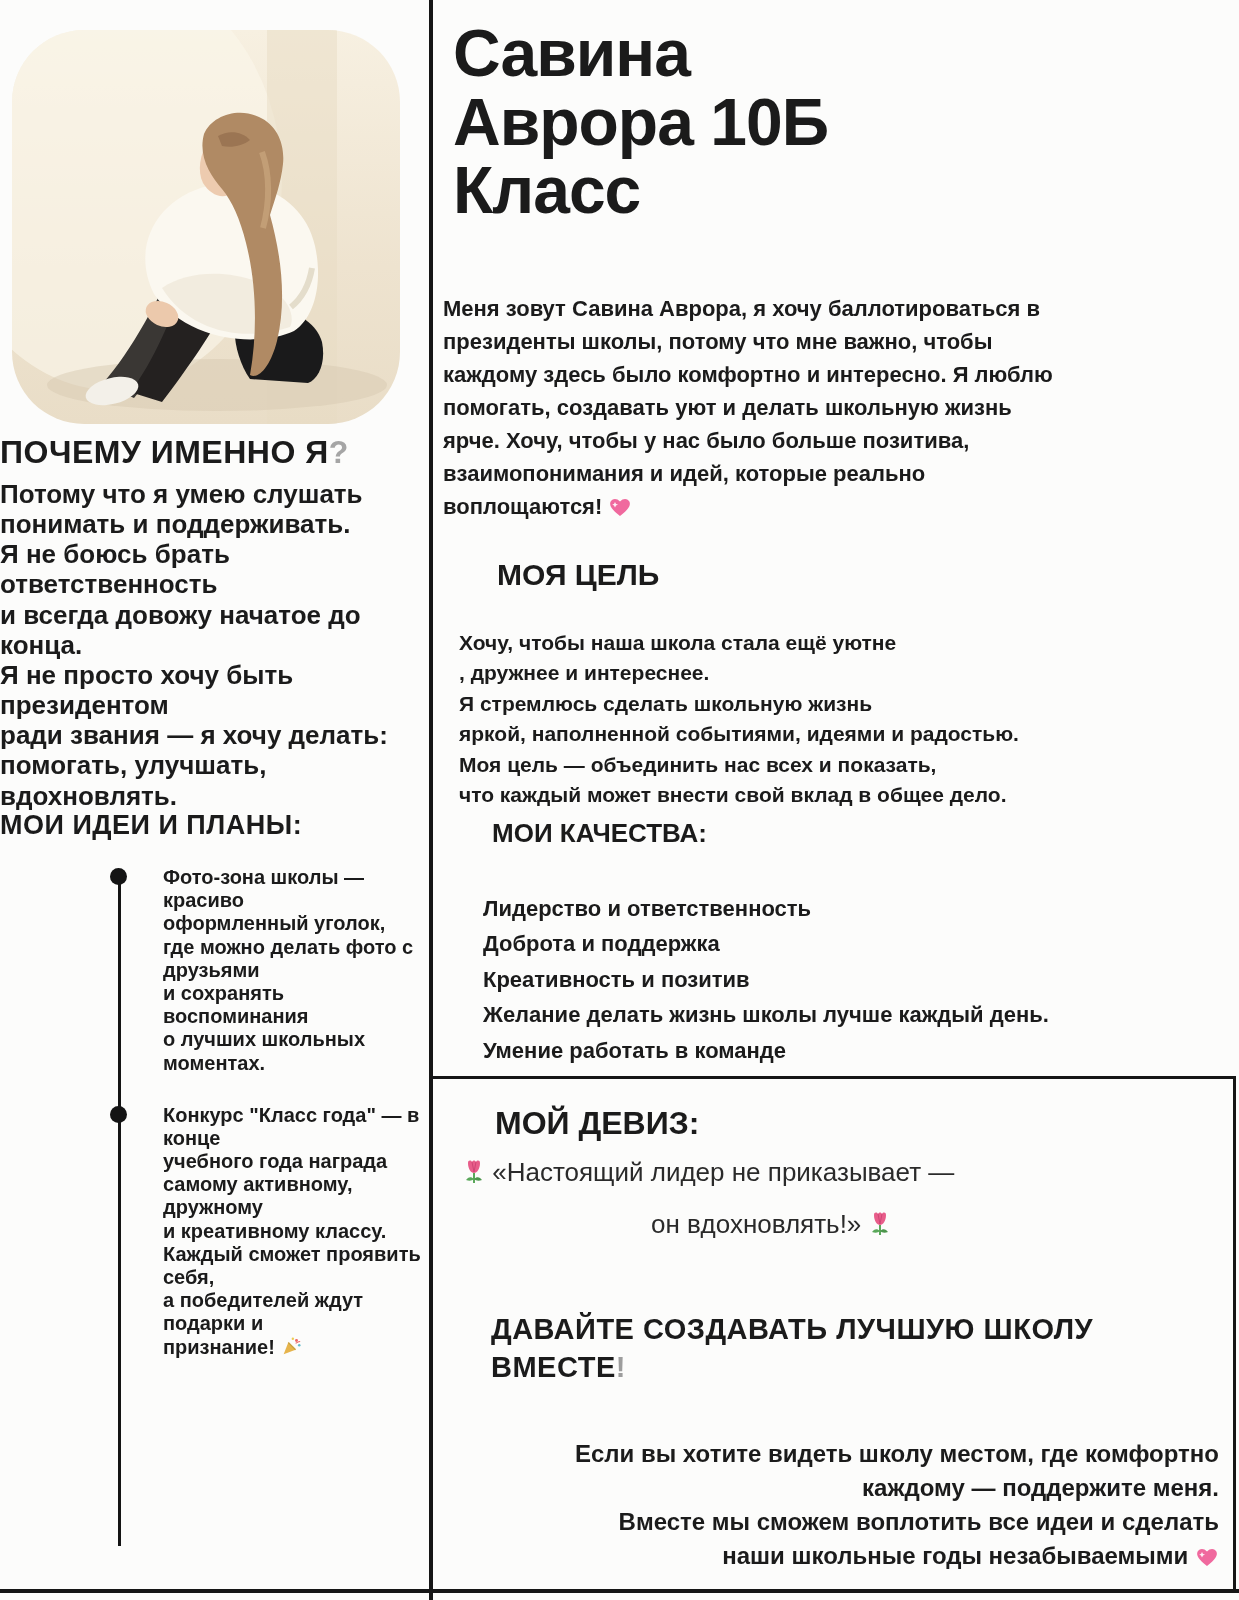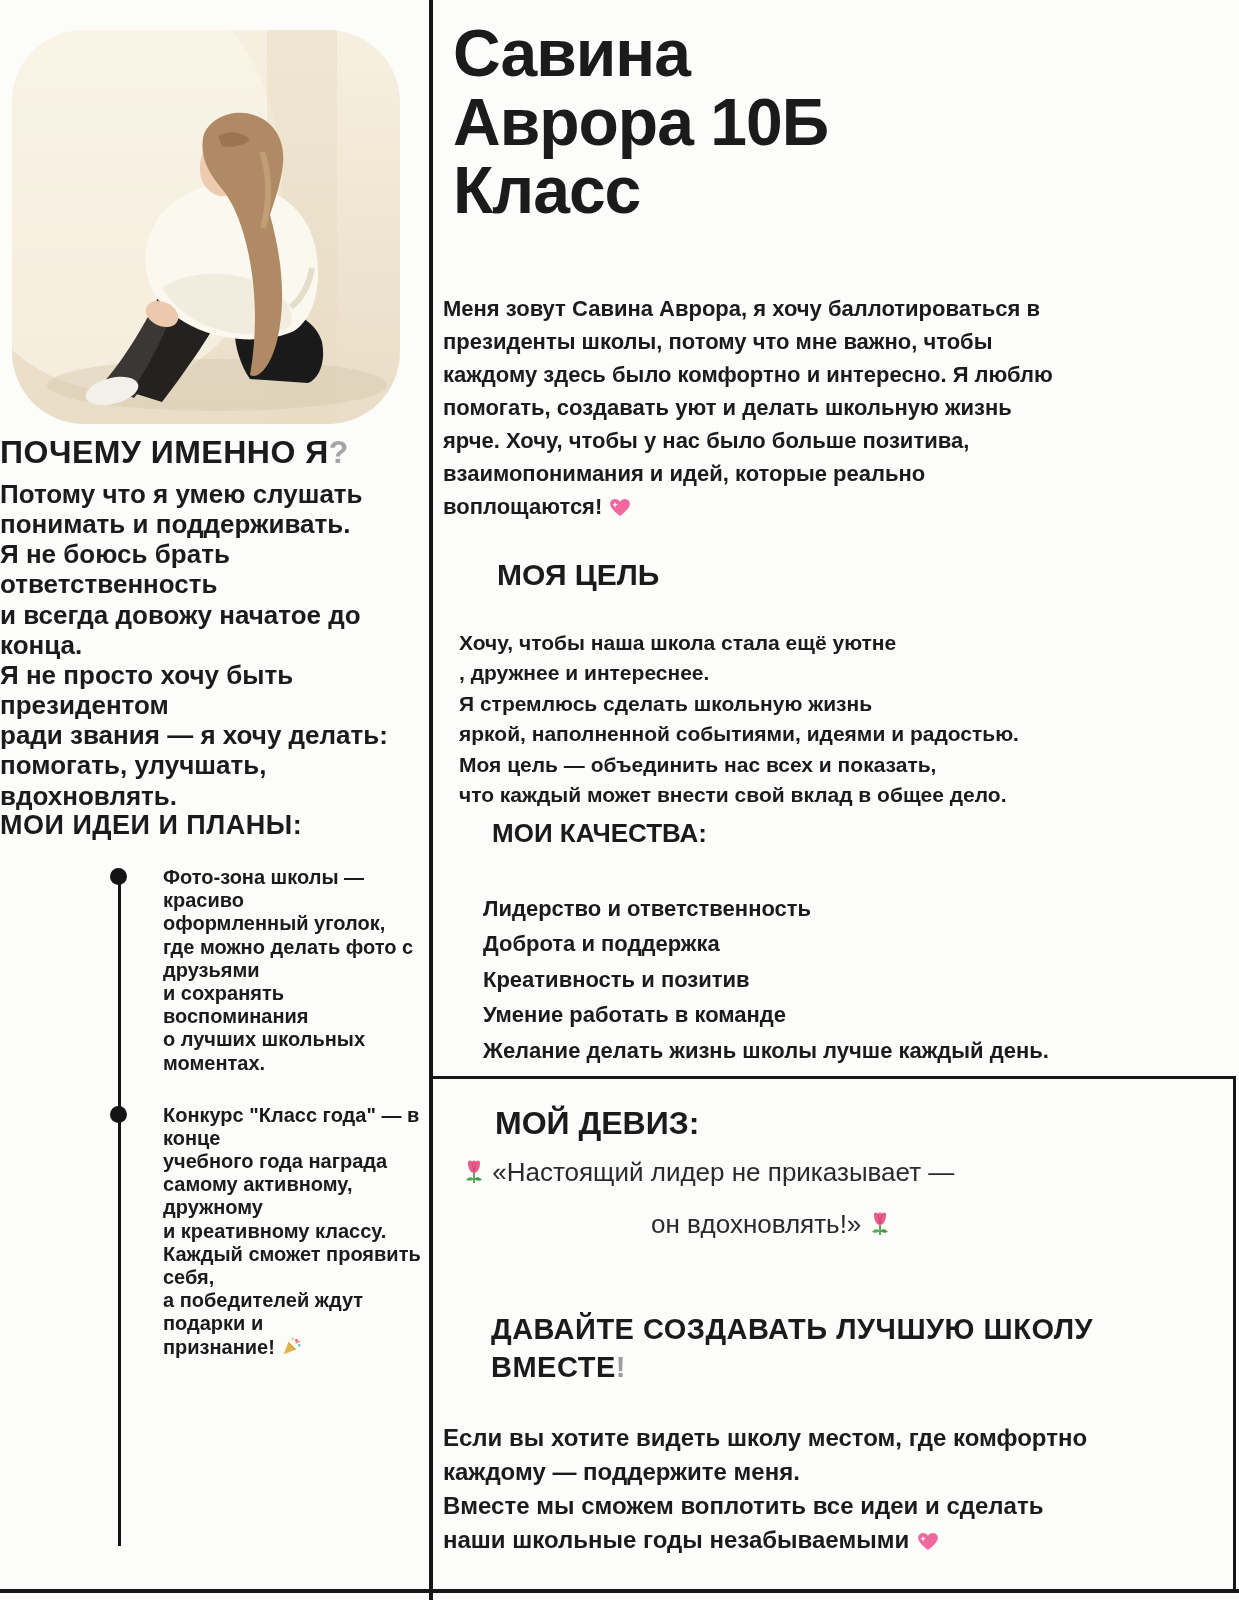--- a/index.html
+++ b/index.html
@@ -40,22 +40,22 @@
   .qual-list{position:absolute;left:437px;top:880px;margin:16px;padding:0;list-style:none;}
   .qual-list li{display:flex;align-items:center;gap:10px;margin-bottom:9px;
     font-size:22px;font-weight:bold;line-height:1.2;}
   
   .motto-h{position:absolute;left:62px;top:26px;margin:0;font-size:32px;font-weight:bold;}
   .motto-l1{position:absolute;left:30px;top:78px;margin:0;font-size:26px;font-weight:normal;color:#2a2a2a;}
   .motto-l2{position:absolute;left:218px;top:130px;margin:0;font-size:26px;font-weight:normal;color:#2a2a2a;}
   .call{position:absolute;left:58px;top:232px;margin:0;font-size:29px;font-weight:bold;
     letter-spacing:.5px;line-height:1.3;}
   .excl{color:#9d9d9d;}
-  .closing{position:absolute;left:10px;top:342px;width:760px;margin:0;
-    font-size:24px;font-weight:bold;line-height:1.42;}
+  .closing{position:absolute;left:10px;top:342px;width:760px;margin:16px;
+    font-size:24px;font-weight:bold;line-height:1.42;text-align:right;}
   
   .ic{display:inline-block;vertical-align:-4px;}
   .ic svg{display:block;}
 </style>
 </head>
 <body>
 
 <div class="divider-v"></div>
 <div class="bottom-line"></div>
 
@@ -184,29 +184,29 @@
         </svg>
       </span>
       <span>Креативность и позитив</span>
     </li>
   <li>
       <span class="ic">
         <svg width="20" height="20" viewBox="0 0 24 24">
           <path d="M14 2 A10 10 0 1 0 14 22 A7.5 7.5 0 1 1 14 2 Z" fill="#e7d493"></path>
         </svg>
       </span>
+      <span>Желание делать жизнь школы лучше каждый день.</span>
+    </li>
+  <li>
+      <span class="ic">
+        <svg width="20" height="20" viewBox="0 0 24 24">
+          <path d="M14 2 A10 10 0 1 0 14 22 A7.5 7.5 0 1 1 14 2 Z" fill="#e7d493"></path>
+        </svg>
+      </span>
       <span>Умение работать в команде</span>
-    </li>
-  <li>
-      <span class="ic">
-        <svg width="20" height="20" viewBox="0 0 24 24">
-          <path d="M14 2 A10 10 0 1 0 14 22 A7.5 7.5 0 1 1 14 2 Z" fill="#e7d493"></path>
-        </svg>
-      </span>
-      <span>Желание делать жизнь школы лучше каждый день.</span>
     </li>
 </ul>
 
 <div class="motto-box">
   <h2 class="motto-h">МОЙ ДЕВИЗ:</h2>
   <p class="motto-l1"><span class="ic"><svg width="22" height="26" viewBox="0 0 22 26">
           <path d="M11 14 L11 24" stroke="#5aa85a" stroke-width="2"></path>
           <path d="M11 20 C8 17 5 18 3 21 C6 22 9 22 11 20 Z" fill="#5aa85a"></path>
           <path d="M11 20 C14 17 17 18 19 21 C16 22 13 22 11 20 Z" fill="#4c964c"></path>
           <path d="M5 4 C5 1 8 1 9 3 C10 1 12 1 13 3 C14 1 17 1 17 4 C17 10 14 14 11 14 C8 14 5 10 5 4 Z" fill="#e85d8a"></path>

